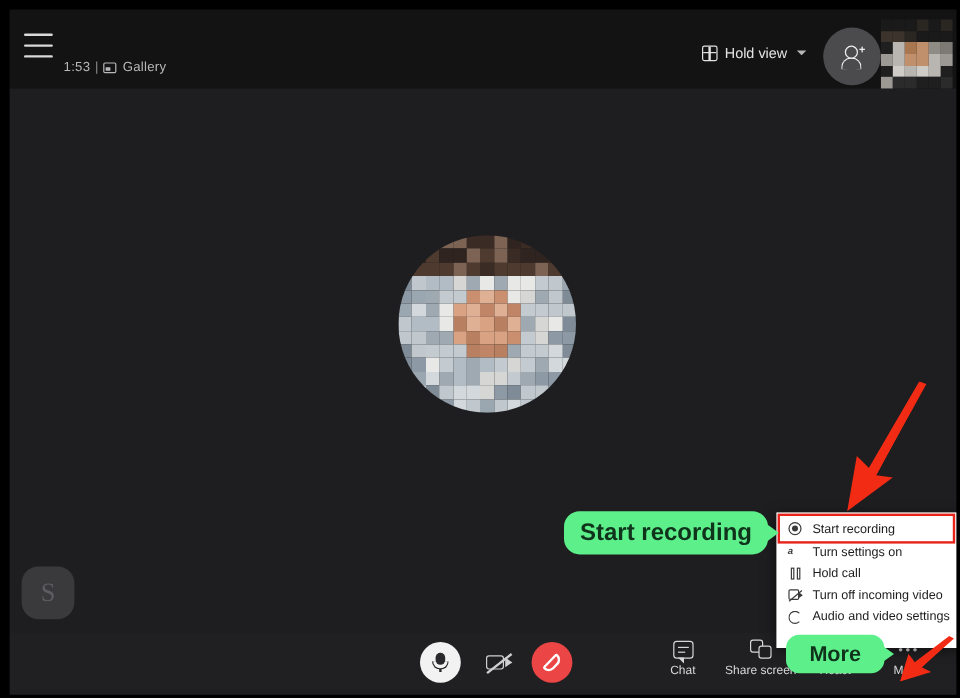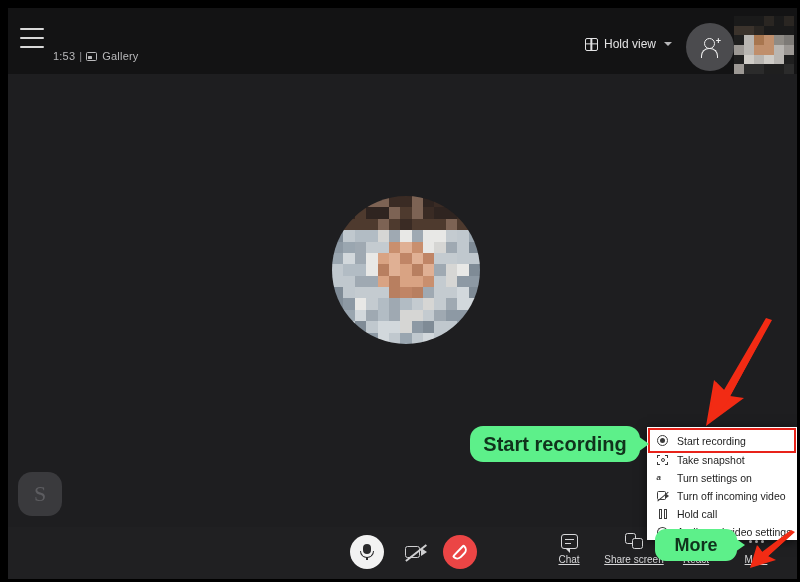--- a/index.html
+++ b/index.html
@@ -147,21 +147,21 @@
     position:absolute; left:0; top:5px; width:17px; height:8px;
     border:2.2px solid #fff; border-radius: 9px 9px 3px 3px;
     transform: rotate(134deg);
   }
 
   .tb-item {
     position:absolute; top:4px; width:64px; height:44px;
     display:flex; flex-direction:column; align-items:center; gap:3px;
     color:#d7d7d9; font-size:10px; cursor:pointer;
   }
-  .tb-item .lbl { line-height:11px;text-decoration:underline; }
+  .tb-item .lbl { line-height:11px; }
   .tb-chat   { left:529px; }
   .tb-share  { left:594px; }
   .tb-react  { left:656px; }
   .tb-more   { left:716px; }
 
   .ico { height:20px; display:flex; align-items:center; justify-content:center; }
 
   .chat-glyph{ width:17px;height:15px;border:1.5px solid #d7d7d9;border-radius:3px;position:relative;}
   .chat-glyph::after{content:"";position:absolute;left:3px;bottom:-5px;width:0;height:0;border-left:5px solid transparent;border-top:5px solid #d7d7d9;}
   .chat-glyph .ln{position:absolute;left:3px;top:4px;width:9px;height:1.4px;background:#d7d7d9;}
@@ -579,63 +579,51 @@
 
   <div class="ctx-menu">
 
     <div class="ctx-item first">
       <span class="ci">
           <span class="rec-ico"></span>
         </span>
       <span>Start recording</span>
     </div>
 
-    <div class="ctx-item">
-      <span class="ci">
-        <span class="snap-ico">
-            <span class="tl"></span>
-            <span class="tr"></span>
-            <span class="bl"></span>
-            <span class="br"></span>
-            <span class="dot"></span>
-          </span>
-      </span>
-      <span>Take snapshot</span>
-    </div>
 
     <div class="ctx-item">
       <span class="ci">
           <span class="sub-ico">a</span>
         </span>
       <span>Turn settings on</span>
-    </div>
-
-    <div class="ctx-item">
-      <span class="ci">
-        <span class="vid-ico">
-            <span class="bd"></span>
-            <span class="ln"></span>
-            <span class="sl"></span>
-          </span>
-      </span>
-      <span>Turn off incoming video</span>
     </div>
 
     <div class="ctx-item">
       <span class="ci">
           <span class="hold-ico">
             <i></i>
             <i></i>
           </span>
         </span>
       <span>Hold call</span>
     </div>
 
     <div class="ctx-item">
       <span class="ci">
+        <span class="vid-ico">
+            <span class="bd"></span>
+            <span class="ln"></span>
+            <span class="sl"></span>
+          </span>
+      </span>
+      <span>Turn off incoming video</span>
+    </div>
+
+    <div class="ctx-item">
+      <span class="ci">
           <span class="set-ico"></span>
         </span>
       <span>Audio and video settings</span>
     </div>
   </div>
 
   <div class="red-box"></div>
 
   <div class="callout callout-record">
     <span>Start recording</span>

